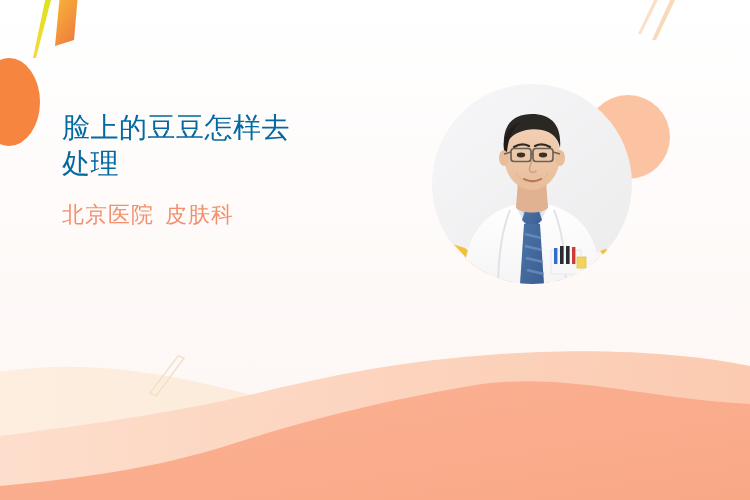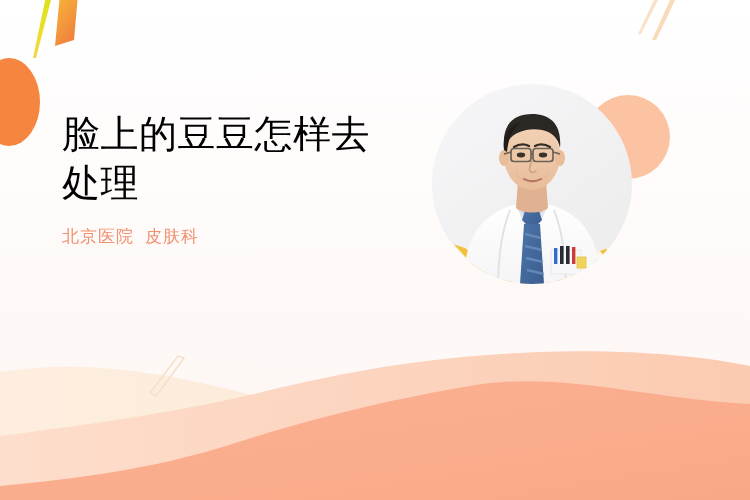--- a/index.html
+++ b/index.html
@@ -27,23 +27,23 @@
     background: #f5853f;
     border-radius: 50%;
   }
 
   
   .text-block {
     left: 62px; top: 110px;
     width: 350px;
   }
   .title {
-    font-size: 38px;
+    font-size: 28px;
     line-height: 1.28;
-    color: #000000;
+    color: #0369a1;
     letter-spacing: 0.5px;
     font-weight: 400;
     margin: 0;
     white-space: pre-line;
   }
   .doctor-line {
     margin-top: 44px;
     font-size: 17px;
     line-height: 1.05;
     color: #ef8360;
@@ -51,21 +51,21 @@
     white-space: nowrap;
   }
   .doctor-name {
     font-weight: bold;
     color: #ec7a4e;
     letter-spacing: 1px;
   }
   .doctor-title { margin-left: 11px; color: #f08f6d; font-weight: 400; }
   .hospital-line {
     margin-top: 18px;
-    font-size: 17px;
+    font-size: 22px;
     color: #f0906e;
     letter-spacing: 1px;
     white-space: nowrap;
   }
   .hospital-dept { margin-left: 11px; }
 
   
   .portrait-wrap {
     left: 432px; top: 84px;
     width: 200px; height: 200px;

